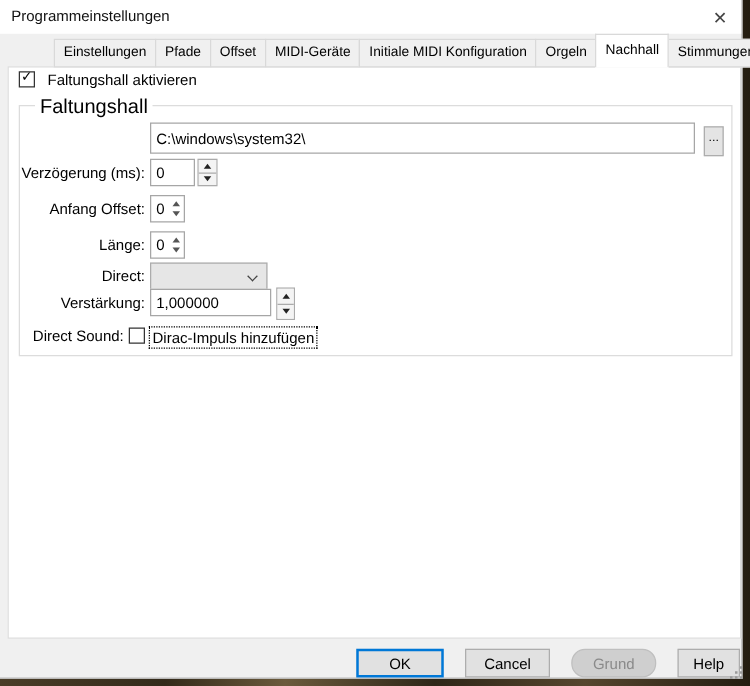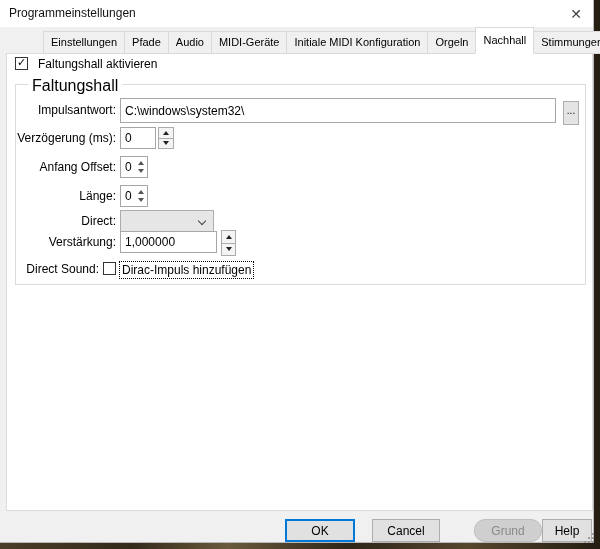--- a/index.html
+++ b/index.html
@@ -95,40 +95,39 @@
   <div class="dialog">
 
     <div class="titlebar">
       <div class="title-text">Programmeinstellungen</div>
       <div class="close-btn">✕</div>
     </div>
 
     <div class="tabs">
       <div class="tab">Einstellungen</div>
       <div class="tab">Pfade</div>
-      <div class="tab">Audio</div>
+      <div class="tab">Offset</div>
       <div class="tab">MIDI-Geräte</div>
       <div class="tab">Initiale MIDI Konfiguration</div>
       <div class="tab">Orgeln</div>
       <div class="tab active">Nachhall</div>
       <div class="tab">Stimmungen</div>
     </div>
 
     <div class="pane">
 
       <div class="cb" style="left:8px; top:3px;">
         <span class="mark">✓</span>
       </div>
       <div class="enable-row-label">Faltungshall aktivieren</div>
 
       <div class="groupbox">
         <div class="group-title">Faltungshall</div>
       </div>
 
-      <div class="flabel" style="top:44px; height:25px; line-height:25px;">Impulsantwort:</div>
       <input class="txt" style="left: 113px; top: 44px; width: 436px; height: 25px;" value="C:\windows\system32\">
       <div class="browse-btn">...</div>
 
       <div class="flabel" style="top:73px; height:22px; line-height:22px;">Verzögerung (ms):</div>
       <input class="txt" style="left: 113px; top: 73px; width: 36px; height: 22px;" value="0">
       <div class="spinner" style="left:151px; top:73px; width:16px; height:22px;">
         <div class="cell">
             <span class="tri-up"></span>
           </div>
         <div class="cell">
@@ -172,21 +171,21 @@
       </div>
 
       <div class="flabel" style="top:208px; height:15px; line-height:15px; width:92px;">Direct Sound:</div>
       <div class="cb" style="left:96px; top:208px;"></div>
       <div class="focus-label">Dirac-Impuls hinzufügen</div>
 
     </div>
 
     <button class="btn default" style="left:285px; width:70px;">OK</button>
     <button class="btn" style="left:372px; width:68px;">Cancel</button>
-    <button class="btn disabled" style="left:474px; width:68px;border-radius:11px;" disabled="">Grund</button>
+    <button class="btn disabled" style="left:457px; width:68px;border-radius:11px;" disabled="">Grund</button>
     <button class="btn" style="left:542px; width:50px;">Help</button>
 
     <div class="grip">
       <span class="d" style="left:8px; top:8px;"></span>
       <span class="d" style="left:8px; top:4px;"></span>
       <span class="d" style="left:8px; top:0;"></span>
       <span class="d" style="left:4px; top:8px;"></span>
       <span class="d" style="left:4px; top:4px;"></span>
       <span class="d" style="left:0; top:8px;"></span>
     </div>

